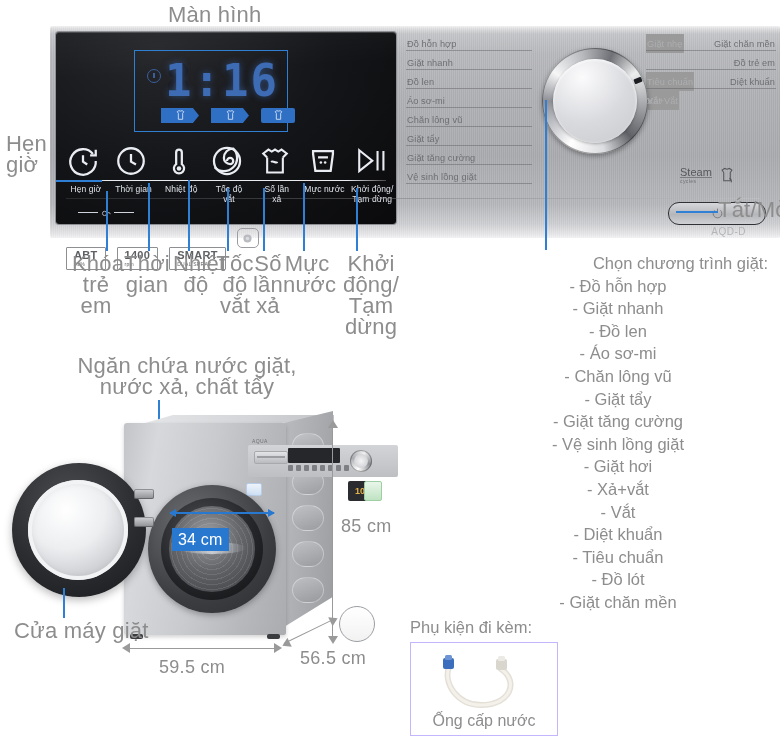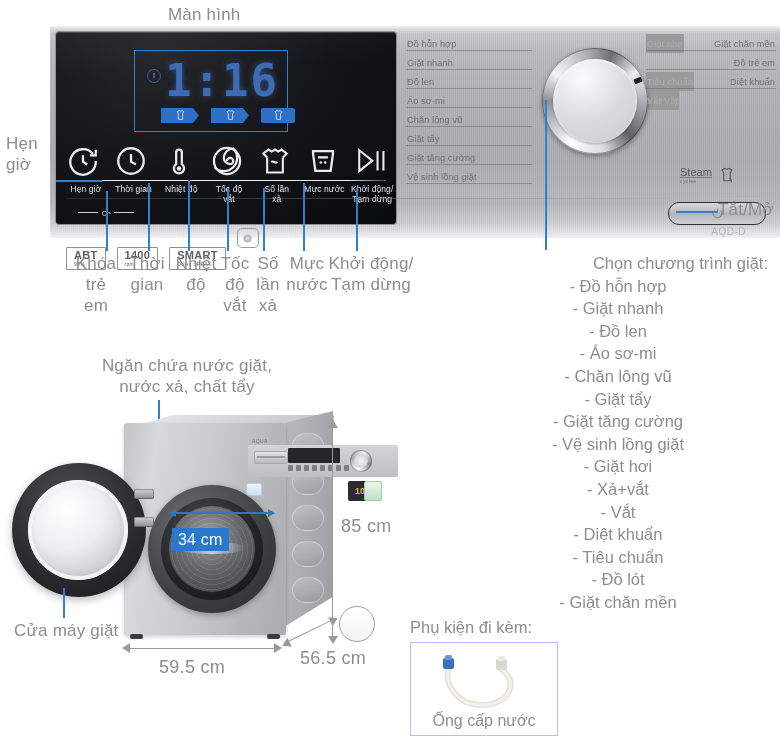--- a/index.html
+++ b/index.html
@@ -12,21 +12,21 @@
     position: relative;
     overflow: hidden;
     font-family: "Liberation Sans", sans-serif;
     color: #8a8a8a;
   }
   .abs { position: absolute; }
 
   
   .callout {
     color: #8d8d8d;
-    font-size: 17px;
+    font-size: 22px;
     line-height: 21px;
     letter-spacing: .2px;
     white-space: pre-line;
   }
   .lead {
     background: #2f7fd4;
     position: absolute;
   }
   .lead.v { width: 1.6px; }
   .lead.h { height: 1.6px; }

